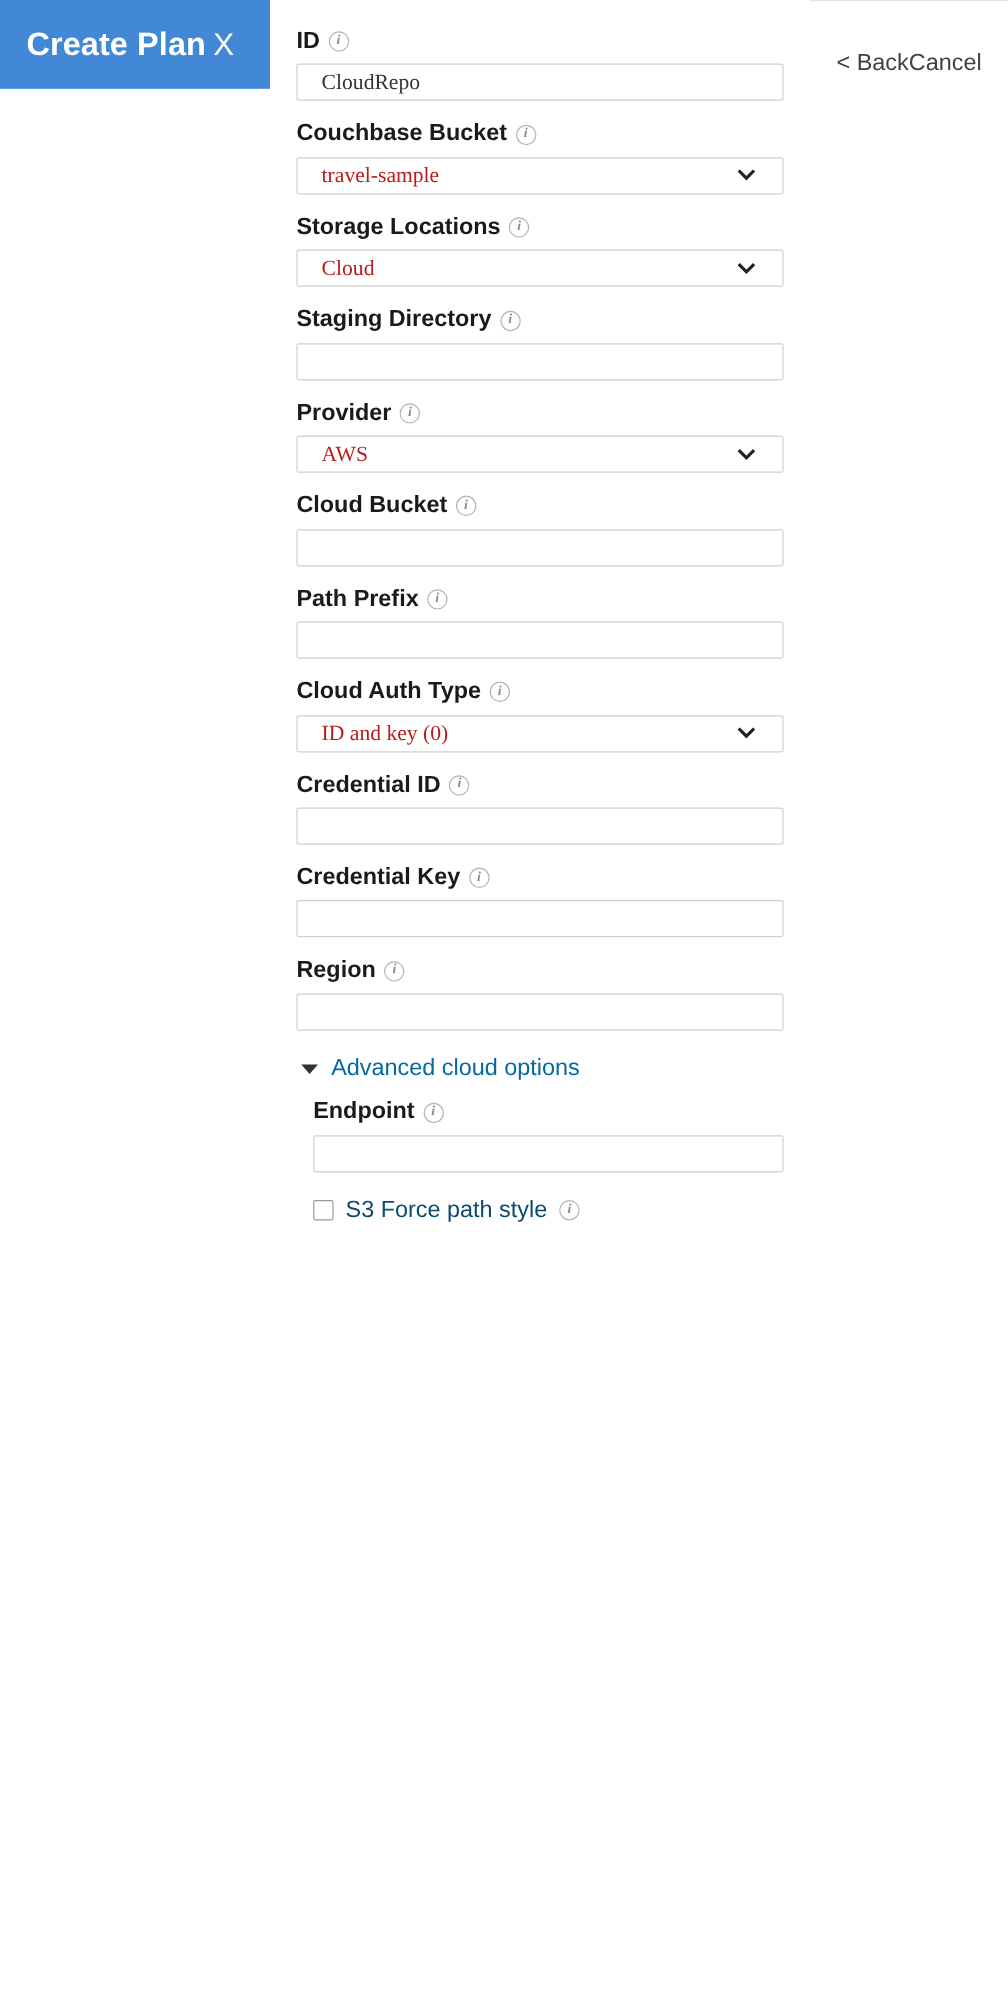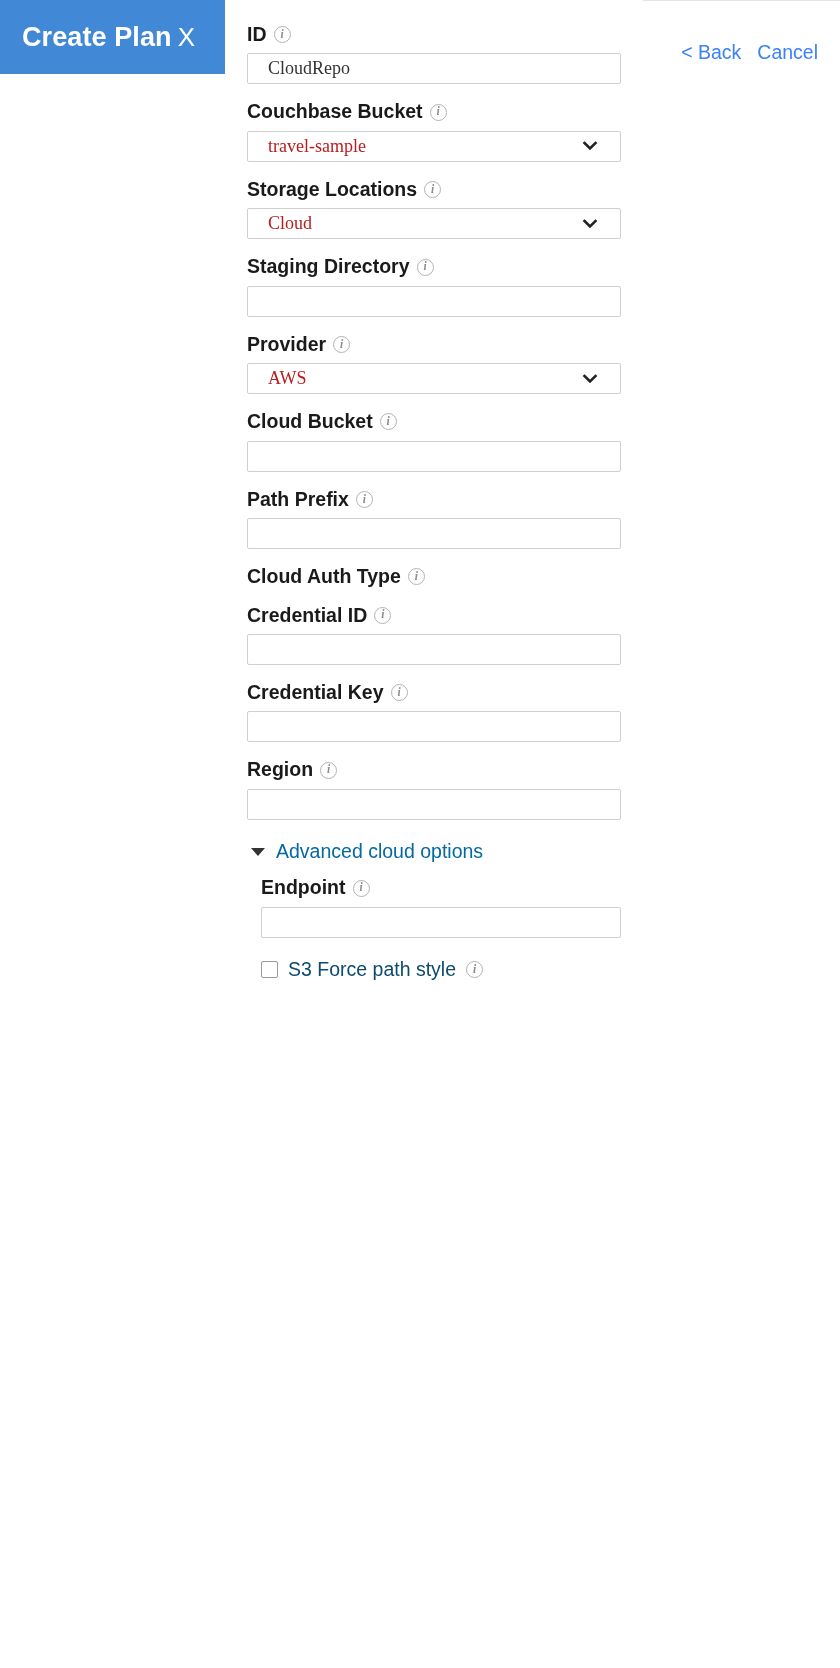--- a/index.html
+++ b/index.html
@@ -170,29 +170,28 @@
     padding: 0 22px;
     background: #ffffff;
   }
   .footer-left { flex: 1 1 auto; }
   .footer-right {
     display: flex;
     align-items: center;
     gap: 26px;
   }
   .link-btn {
-    color: #3b82f6;
+    color: #404040;
     font-size: 19.5px;
     cursor: pointer;
     line-height: 1;
     background: none;
     border: none;
     font-family: "Liberation Sans", sans-serif;
     padding: 0;
-    margin-left: 16px;
   }
   .primary-btn {
     background: #8fbce8;
     color: #ffffff;
     font-size: 19.5px;
     font-family: "Liberation Sans", sans-serif;
     border: none;
     border-radius: 3px;
     width: 168px;
     height: 56px;
@@ -287,20 +286,28 @@
         <span class="info-icon">i</span>
       </div>
       <div class="text-input"></div>
     </div>
 
     <div class="field">
       <div class="field-label">
         <span>Cloud Auth Type</span>
         <span class="info-icon">i</span>
       </div>
+      <div class="select-input">
+        <span class="select-value">ID and key (0)</span>
+        <span class="chevron">
+          <svg width="16" height="16" viewBox="0 0 16 16">
+              <path d="M2.5 5 L8 10.5 L13.5 5" stroke="#222" stroke-width="2.6" fill="none" stroke-linecap="square"></path>
+            </svg>
+        </span>
+      </div>
     </div>
 
     <div class="field">
       <div class="field-label">
         <span>Credential ID</span>
         <span class="info-icon">i</span>
       </div>
       <div class="text-input"></div>
     </div>
 

